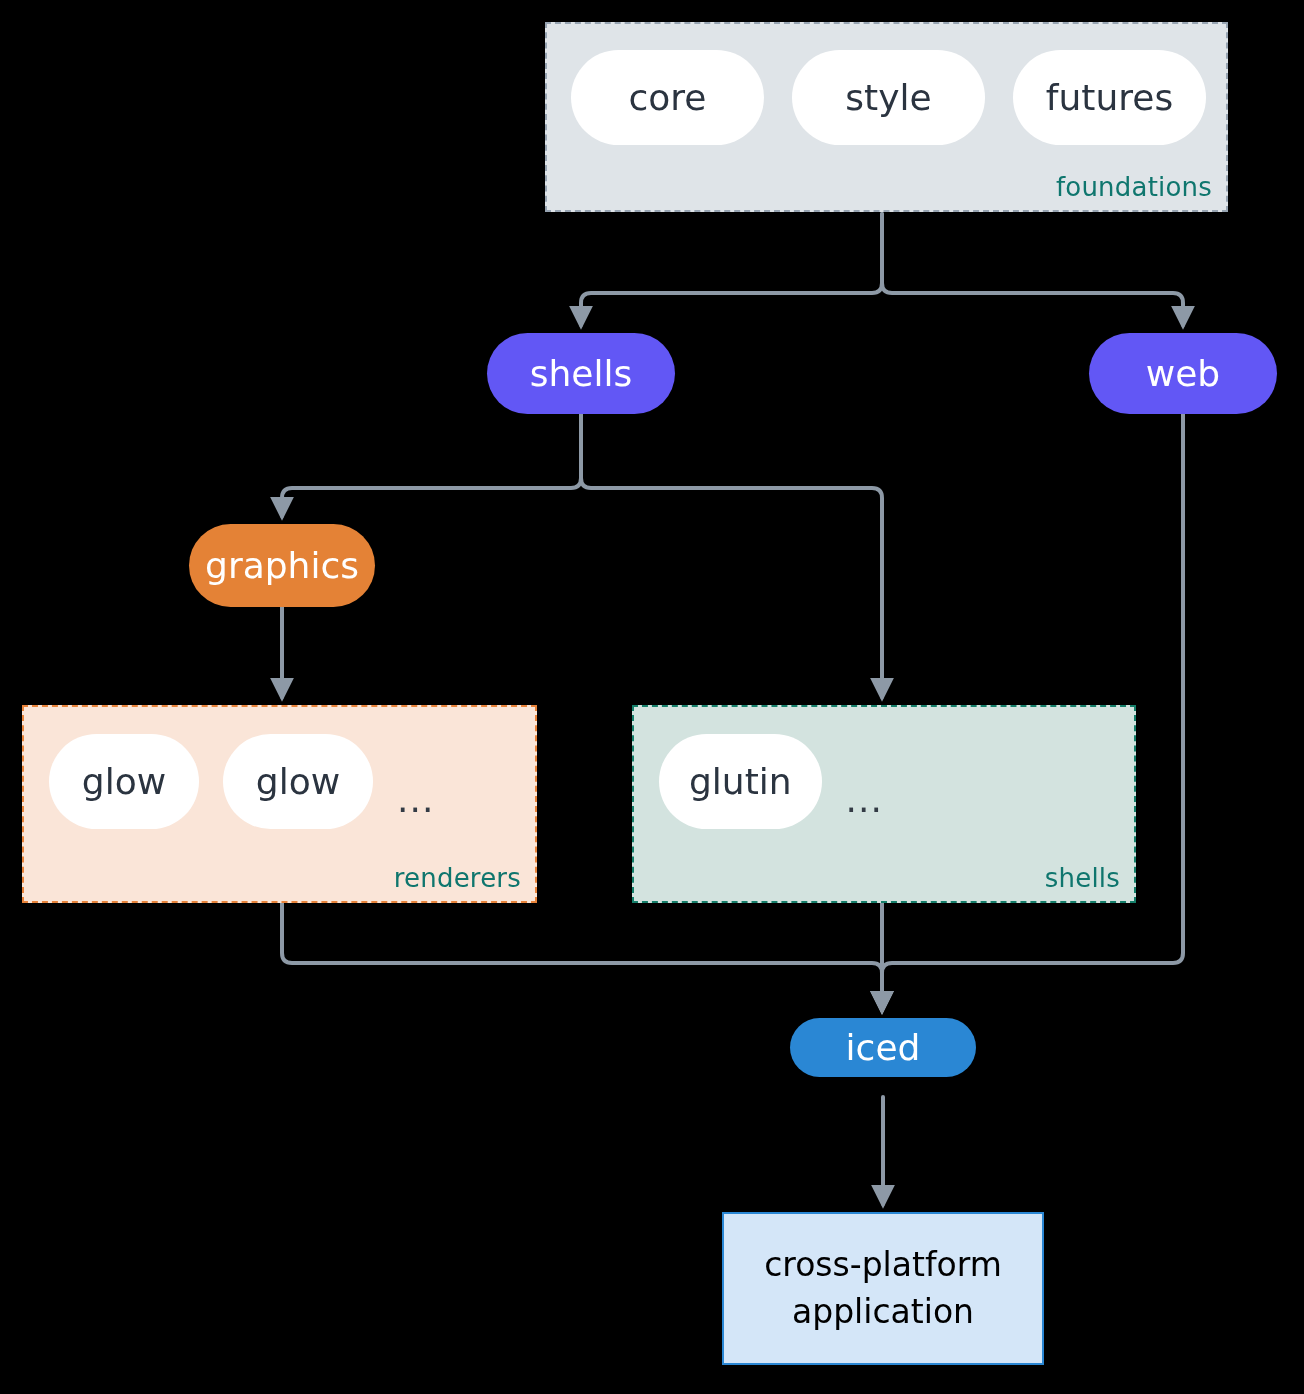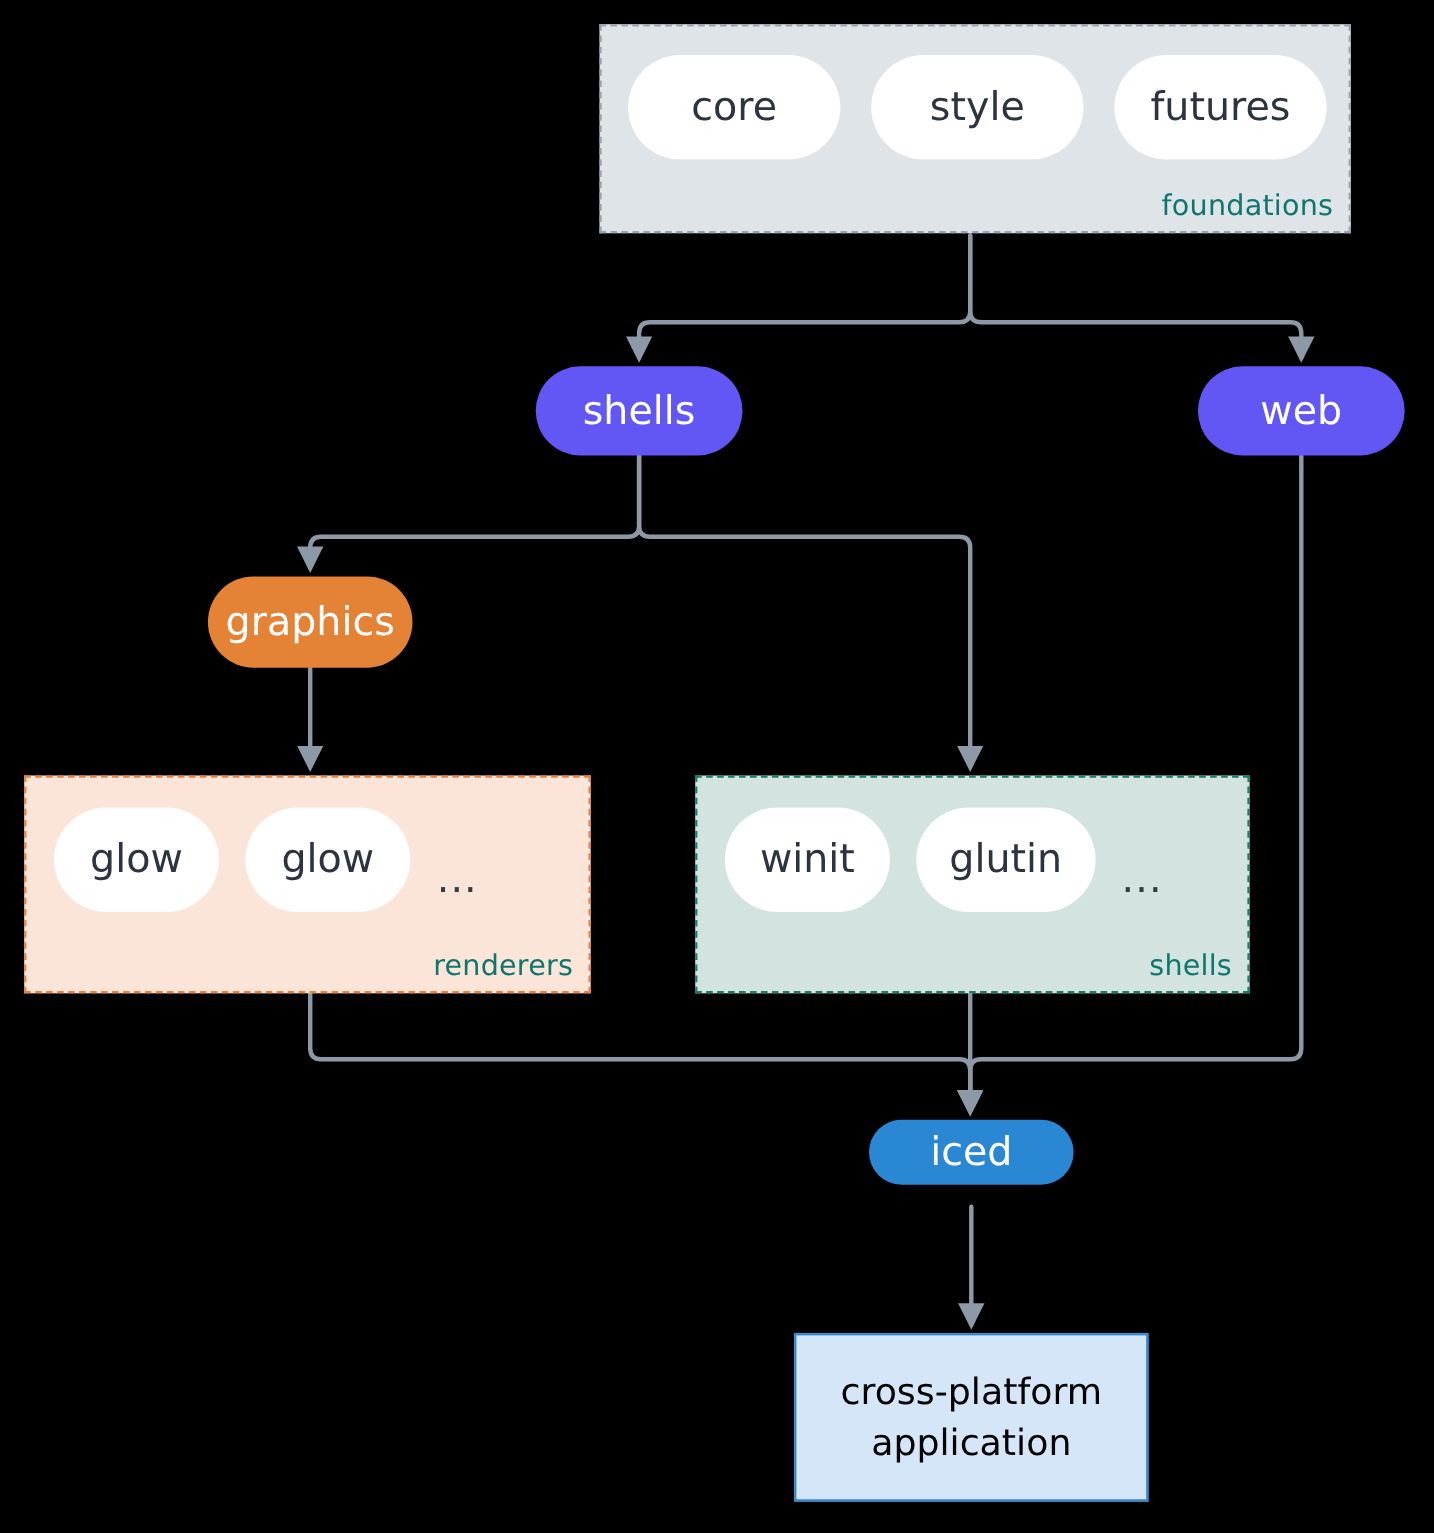--- a/index.html
+++ b/index.html
@@ -217,21 +217,20 @@
     <div class="cluster-items">
       <div class="pill-white">glow</div>
       <div class="pill-white">glow</div>
       <div class="ellipsis">...</div>
     </div>
     <div class="cluster-label">renderers</div>
   </div>
 
   <div class="cluster" id="cluster-shells">
     <div class="cluster-items">
-      <div class="pill-white">winit</div>
       <div class="pill-white">glutin</div>
       <div class="ellipsis">...</div>
     </div>
     <div class="cluster-label">shells</div>
   </div>
 
   <div class="node-pill" id="node-native">shells</div>
   <div class="node-pill" id="node-web">web</div>
   <div class="node-pill" id="node-graphics">graphics</div>
   <div class="node-pill" id="node-iced">iced</div>

